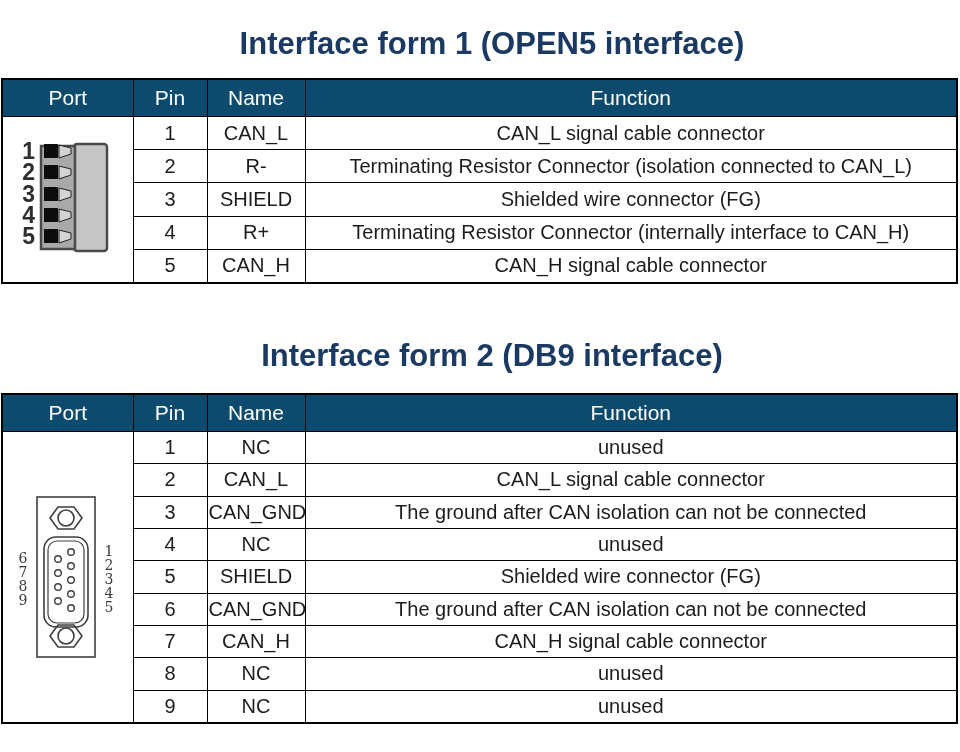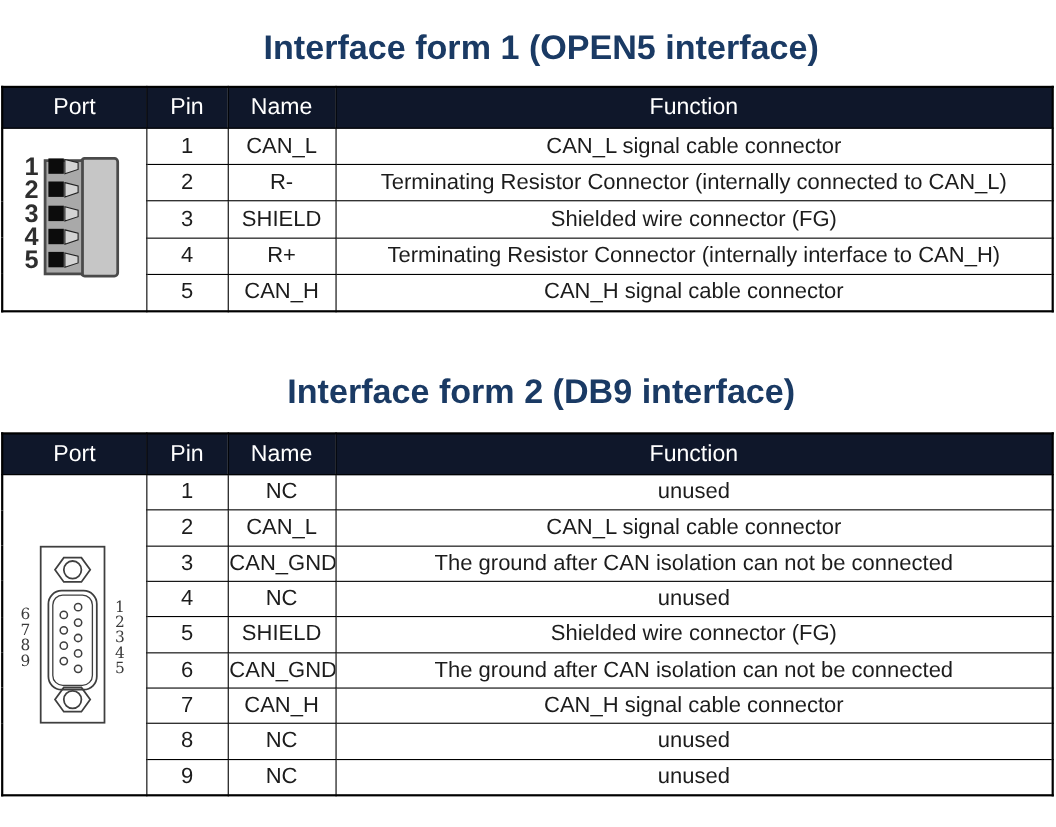--- a/index.html
+++ b/index.html
@@ -14,21 +14,21 @@
   #title-1 { top:14px; }
   #title-2 { top:326px; }
   table.pinout {
     position:absolute; left:1px; width:957px;
     border-collapse:collapse; table-layout:fixed;
     border:2px solid #000;
   }
   #table-1 { top:78px; }
   #table-2 { top:393px; }
   table.pinout th {
-    background:#0f172a; color:#ffffff; font-weight:normal; font-size:21px;
+    background:#0c4a6e; color:#ffffff; font-weight:normal; font-size:21px;
     border:1px solid #000; height:36px; padding:0; text-align:center;
   }
   table.pinout td {
     border:1px solid #000; padding:0 1px; text-align:center;
     color:#1c1c1c; font-size:20px; vertical-align:middle;
     overflow:hidden; white-space:nowrap;
   }
   #table-1 td { height:32px; }
   #table-2 td { height:31px; }
   td.port-cell { background:#ffffff; }
@@ -96,21 +96,21 @@
             </g>
           </svg>
         </td>
         <td>1</td>
         <td class="name-cell">CAN_L</td>
         <td>CAN_L signal cable connector</td>
       </tr>
       <tr>
         <td>2</td>
         <td class="name-cell">R-</td>
-        <td>Terminating Resistor Connector (internally connected to CAN_L)</td>
+        <td>Terminating Resistor Connector (isolation connected to CAN_L)</td>
       </tr>
       <tr>
         <td>3</td>
         <td class="name-cell">SHIELD</td>
         <td>Shielded wire connector (FG)</td>
       </tr>
       <tr>
         <td>4</td>
         <td class="name-cell">R+</td>
         <td>Terminating Resistor Connector (internally interface to CAN_H)</td>

